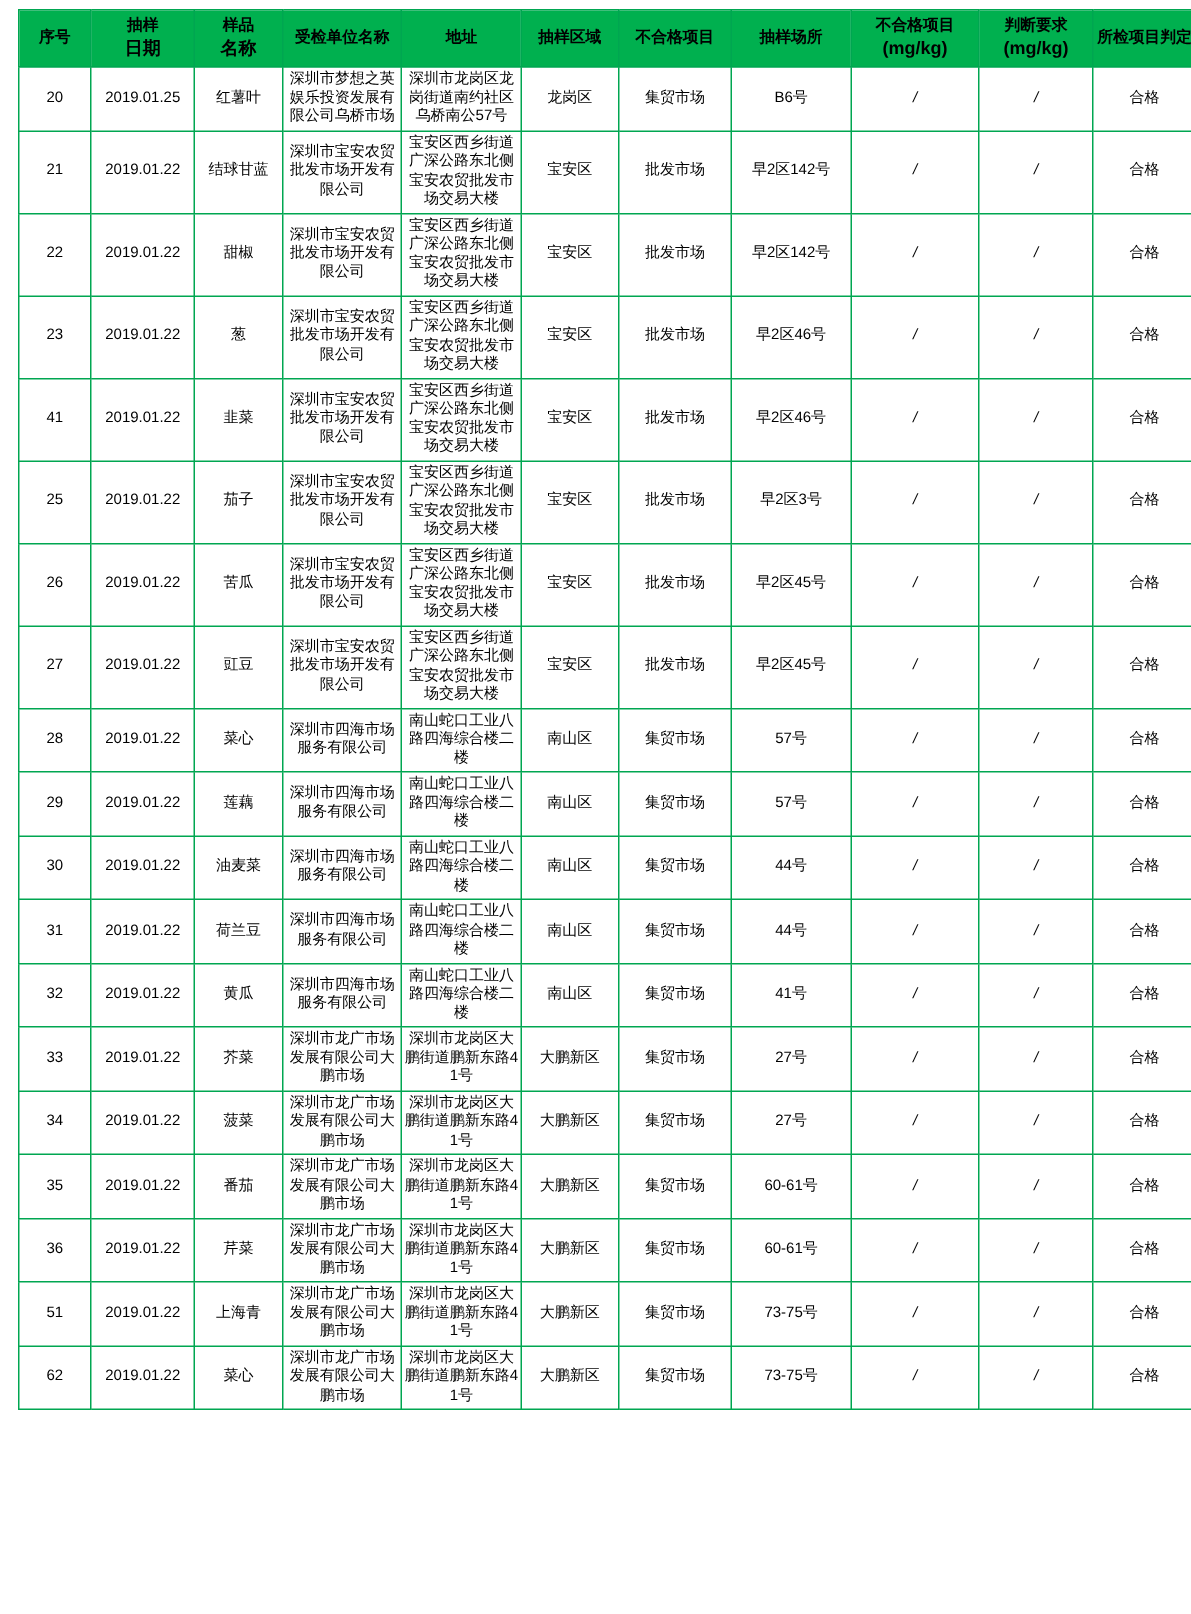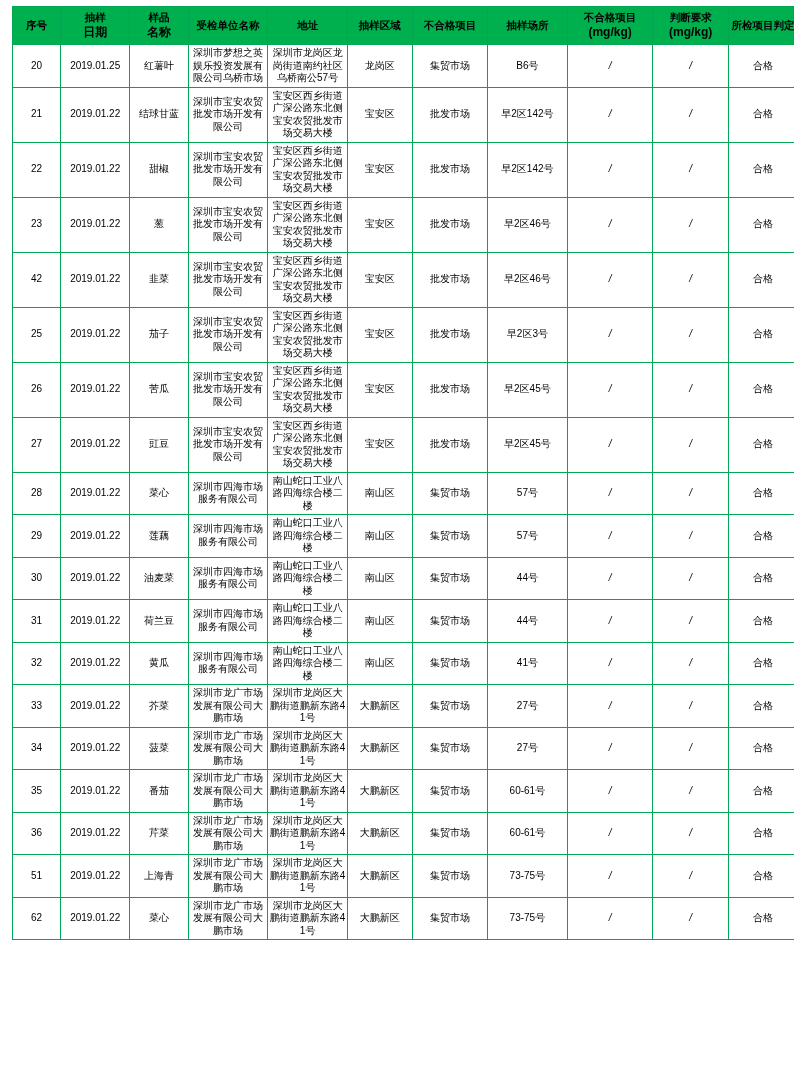--- a/index.html
+++ b/index.html
@@ -171,21 +171,21 @@
           <td>深圳市宝安农贸批发市场开发有限公司</td>
           <td>宝安区西乡街道广深公路东北侧宝安农贸批发市场交易大楼</td>
           <td>宝安区</td>
           <td>批发市场</td>
           <td>早2区46号</td>
           <td class="slash">/</td>
           <td class="slash">/</td>
           <td class="result">合格</td>
         </tr>
         <tr>
-          <td class="num">42</td>
+          <td class="num">41</td>
           <td class="date">2019.01.22</td>
           <td>韭菜</td>
           <td>深圳市宝安农贸批发市场开发有限公司</td>
           <td>宝安区西乡街道广深公路东北侧宝安农贸批发市场交易大楼</td>
           <td>宝安区</td>
           <td>批发市场</td>
           <td>早2区46号</td>
           <td class="slash">/</td>
           <td class="slash">/</td>
           <td class="result">合格</td>

